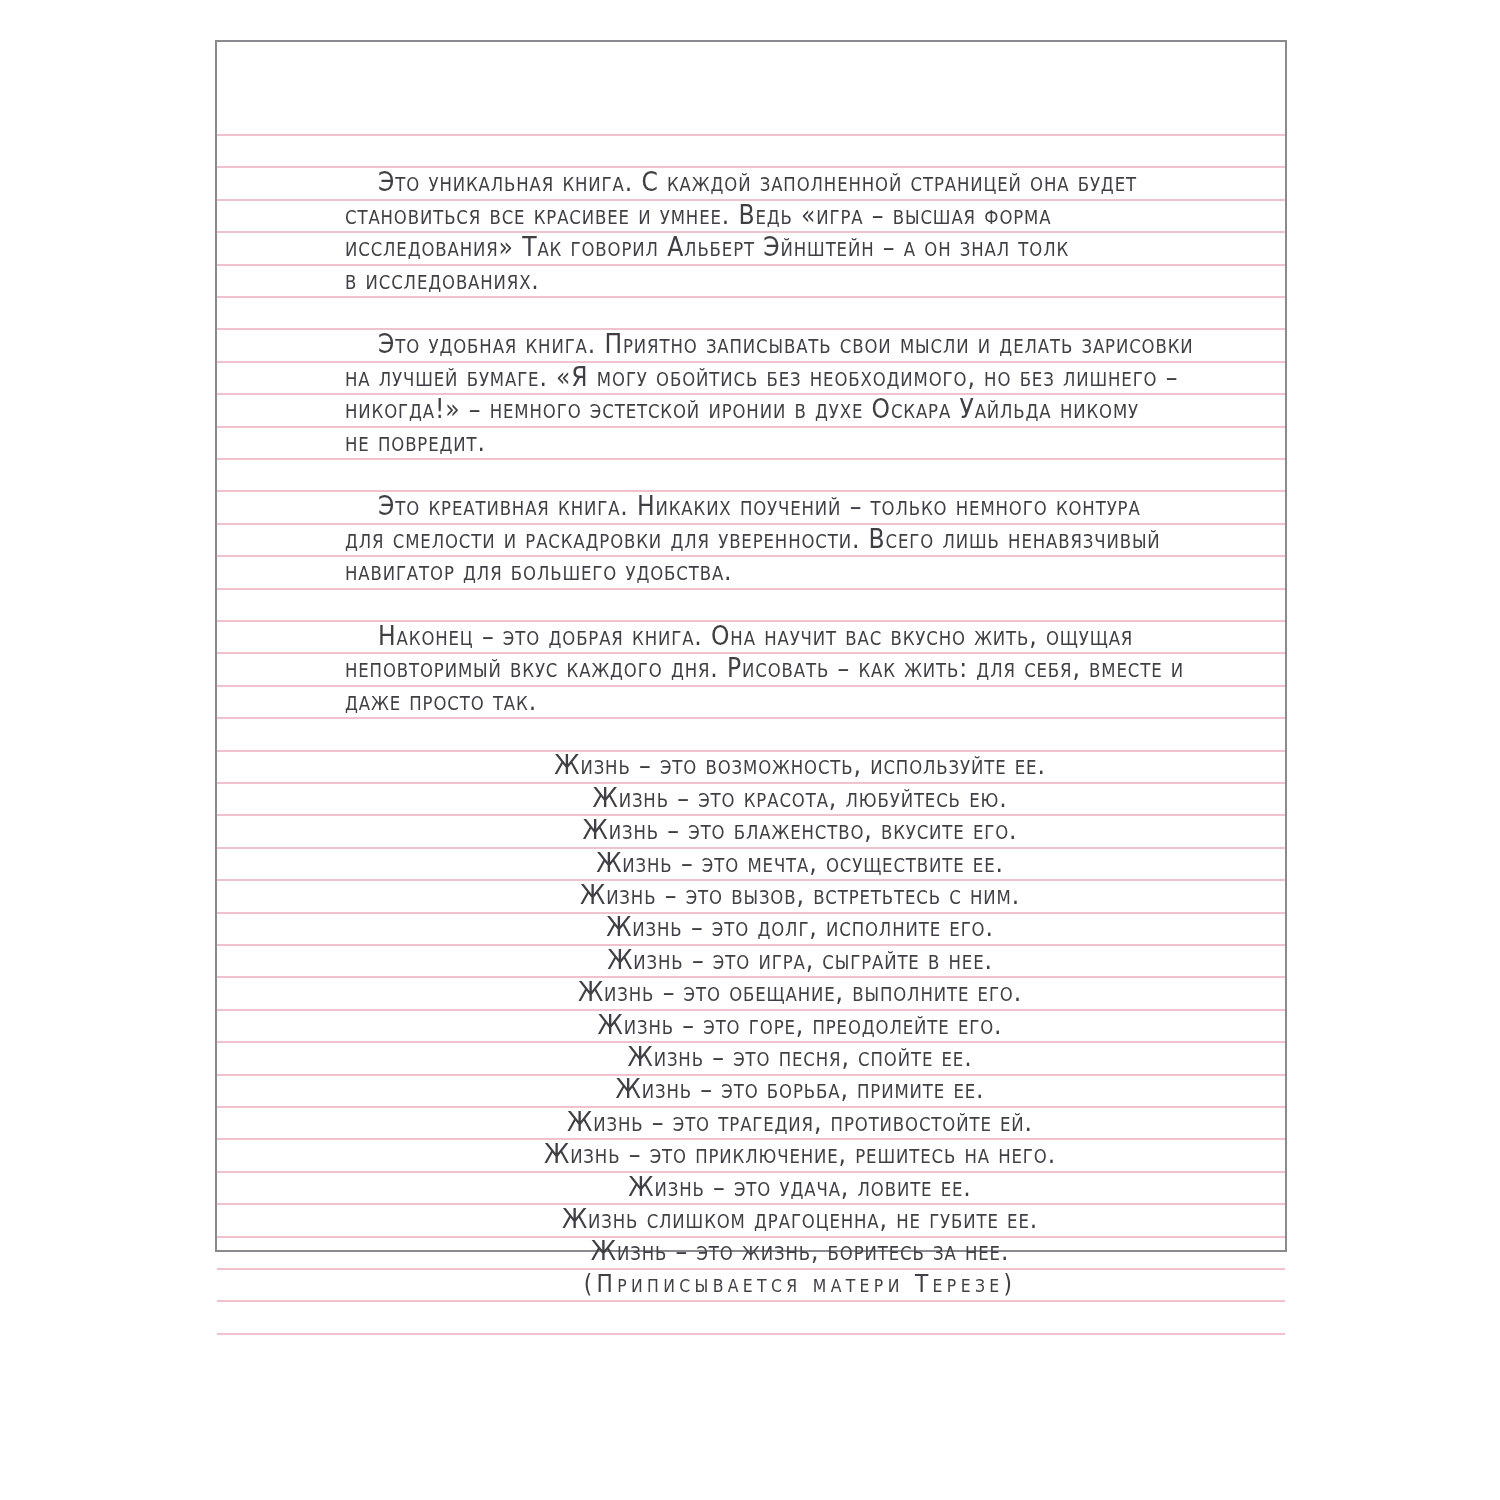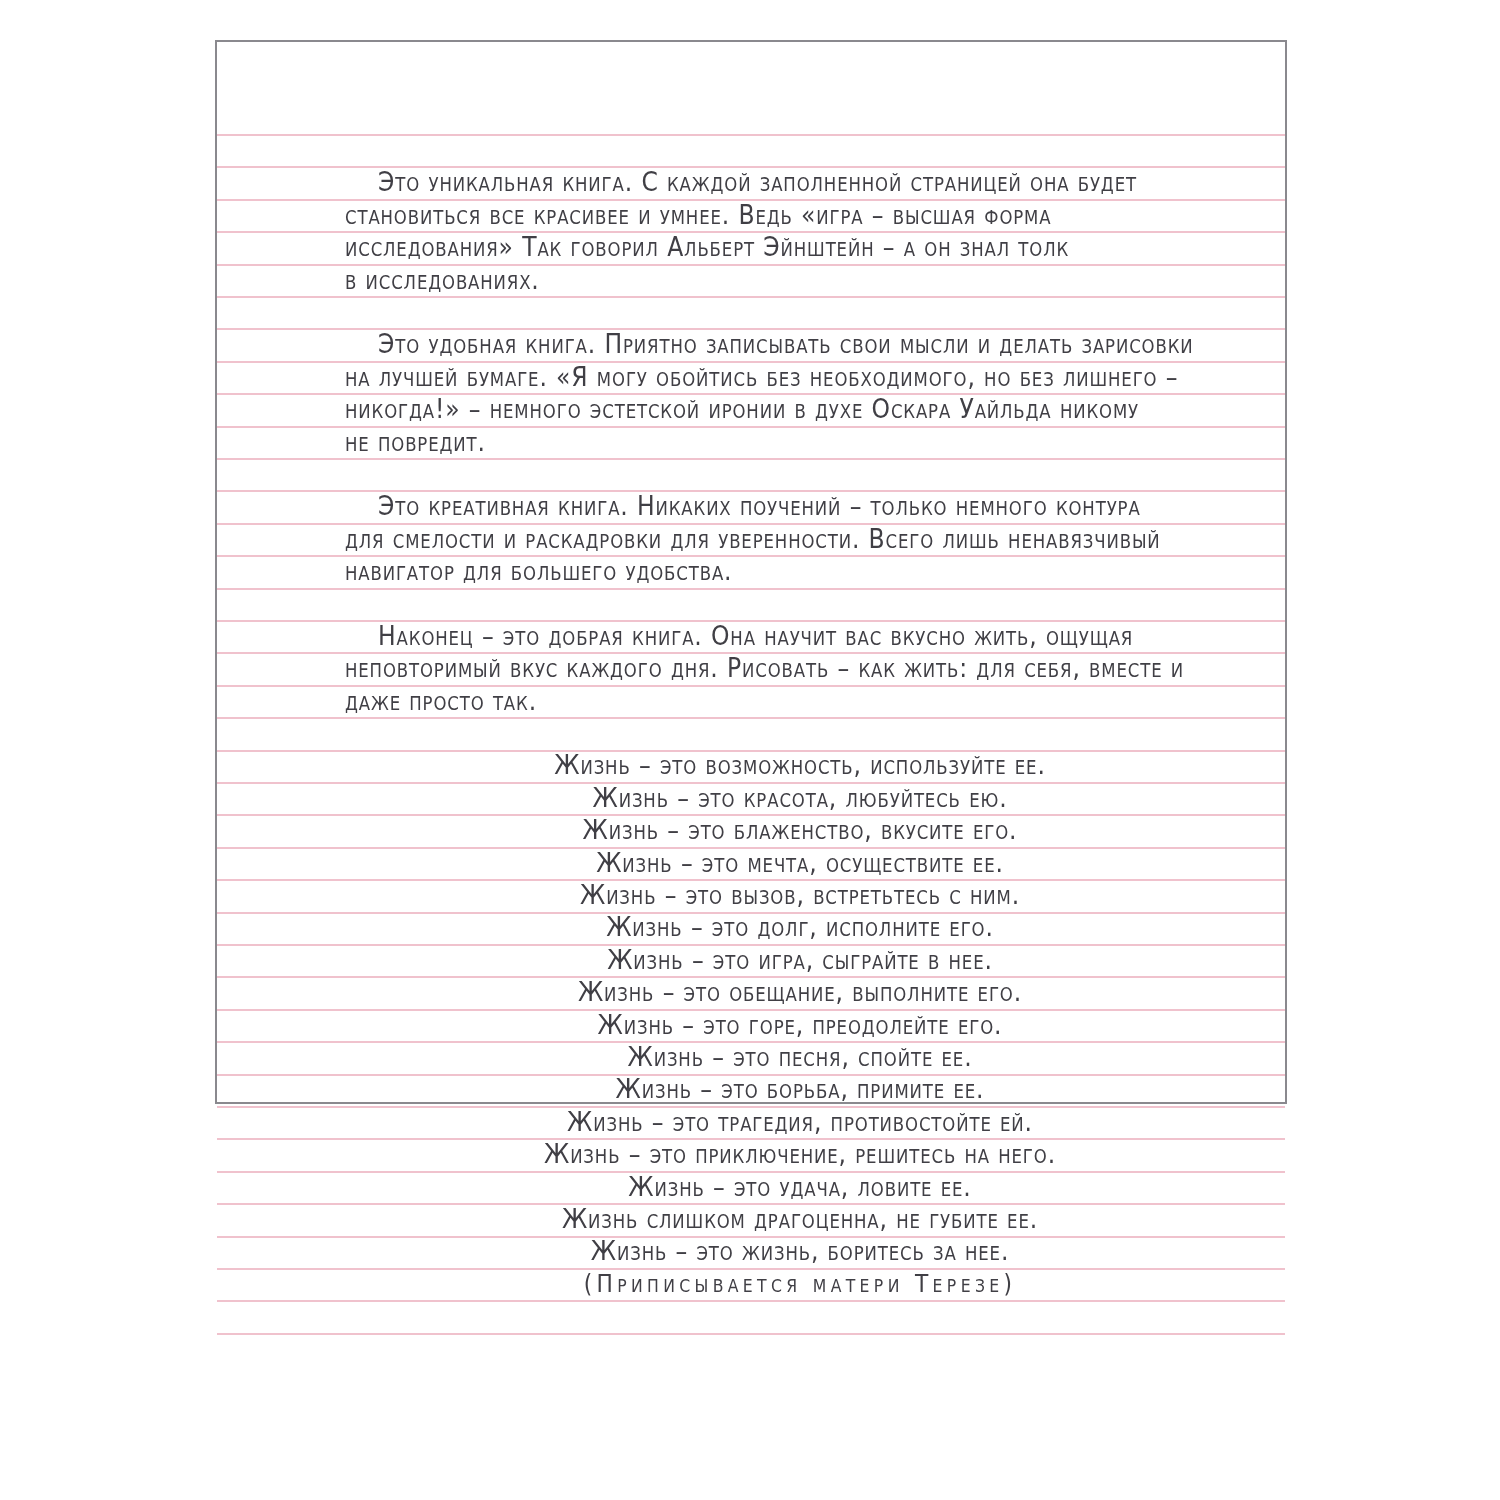--- a/index.html
+++ b/index.html
@@ -4,21 +4,21 @@
 <style>
   html, body { margin:0; padding:0; }
   body {
     width:1500px; height:1500px; position:relative;
     background:#ffffff;
     font-family:"DejaVu Sans", sans-serif;
     overflow:hidden;
   }
   .page {
     position:absolute; left:215px; top:40px;
-    width:1072px; height:1064px;
+    width:1072px; height:1212px;
     box-sizing:border-box;
     background:var(--paper, #ffffff);
     border:2px solid var(--border, #8a898e);
   }
   .ruling {
     position:absolute; left:0; right:0; top:92px; height:1201px;
     background:repeating-linear-gradient(
       to bottom,
       var(--rule, #f0c2cd) 0px, var(--rule, #f0c2cd) 2px,
       transparent 2px, transparent 32.4px);

